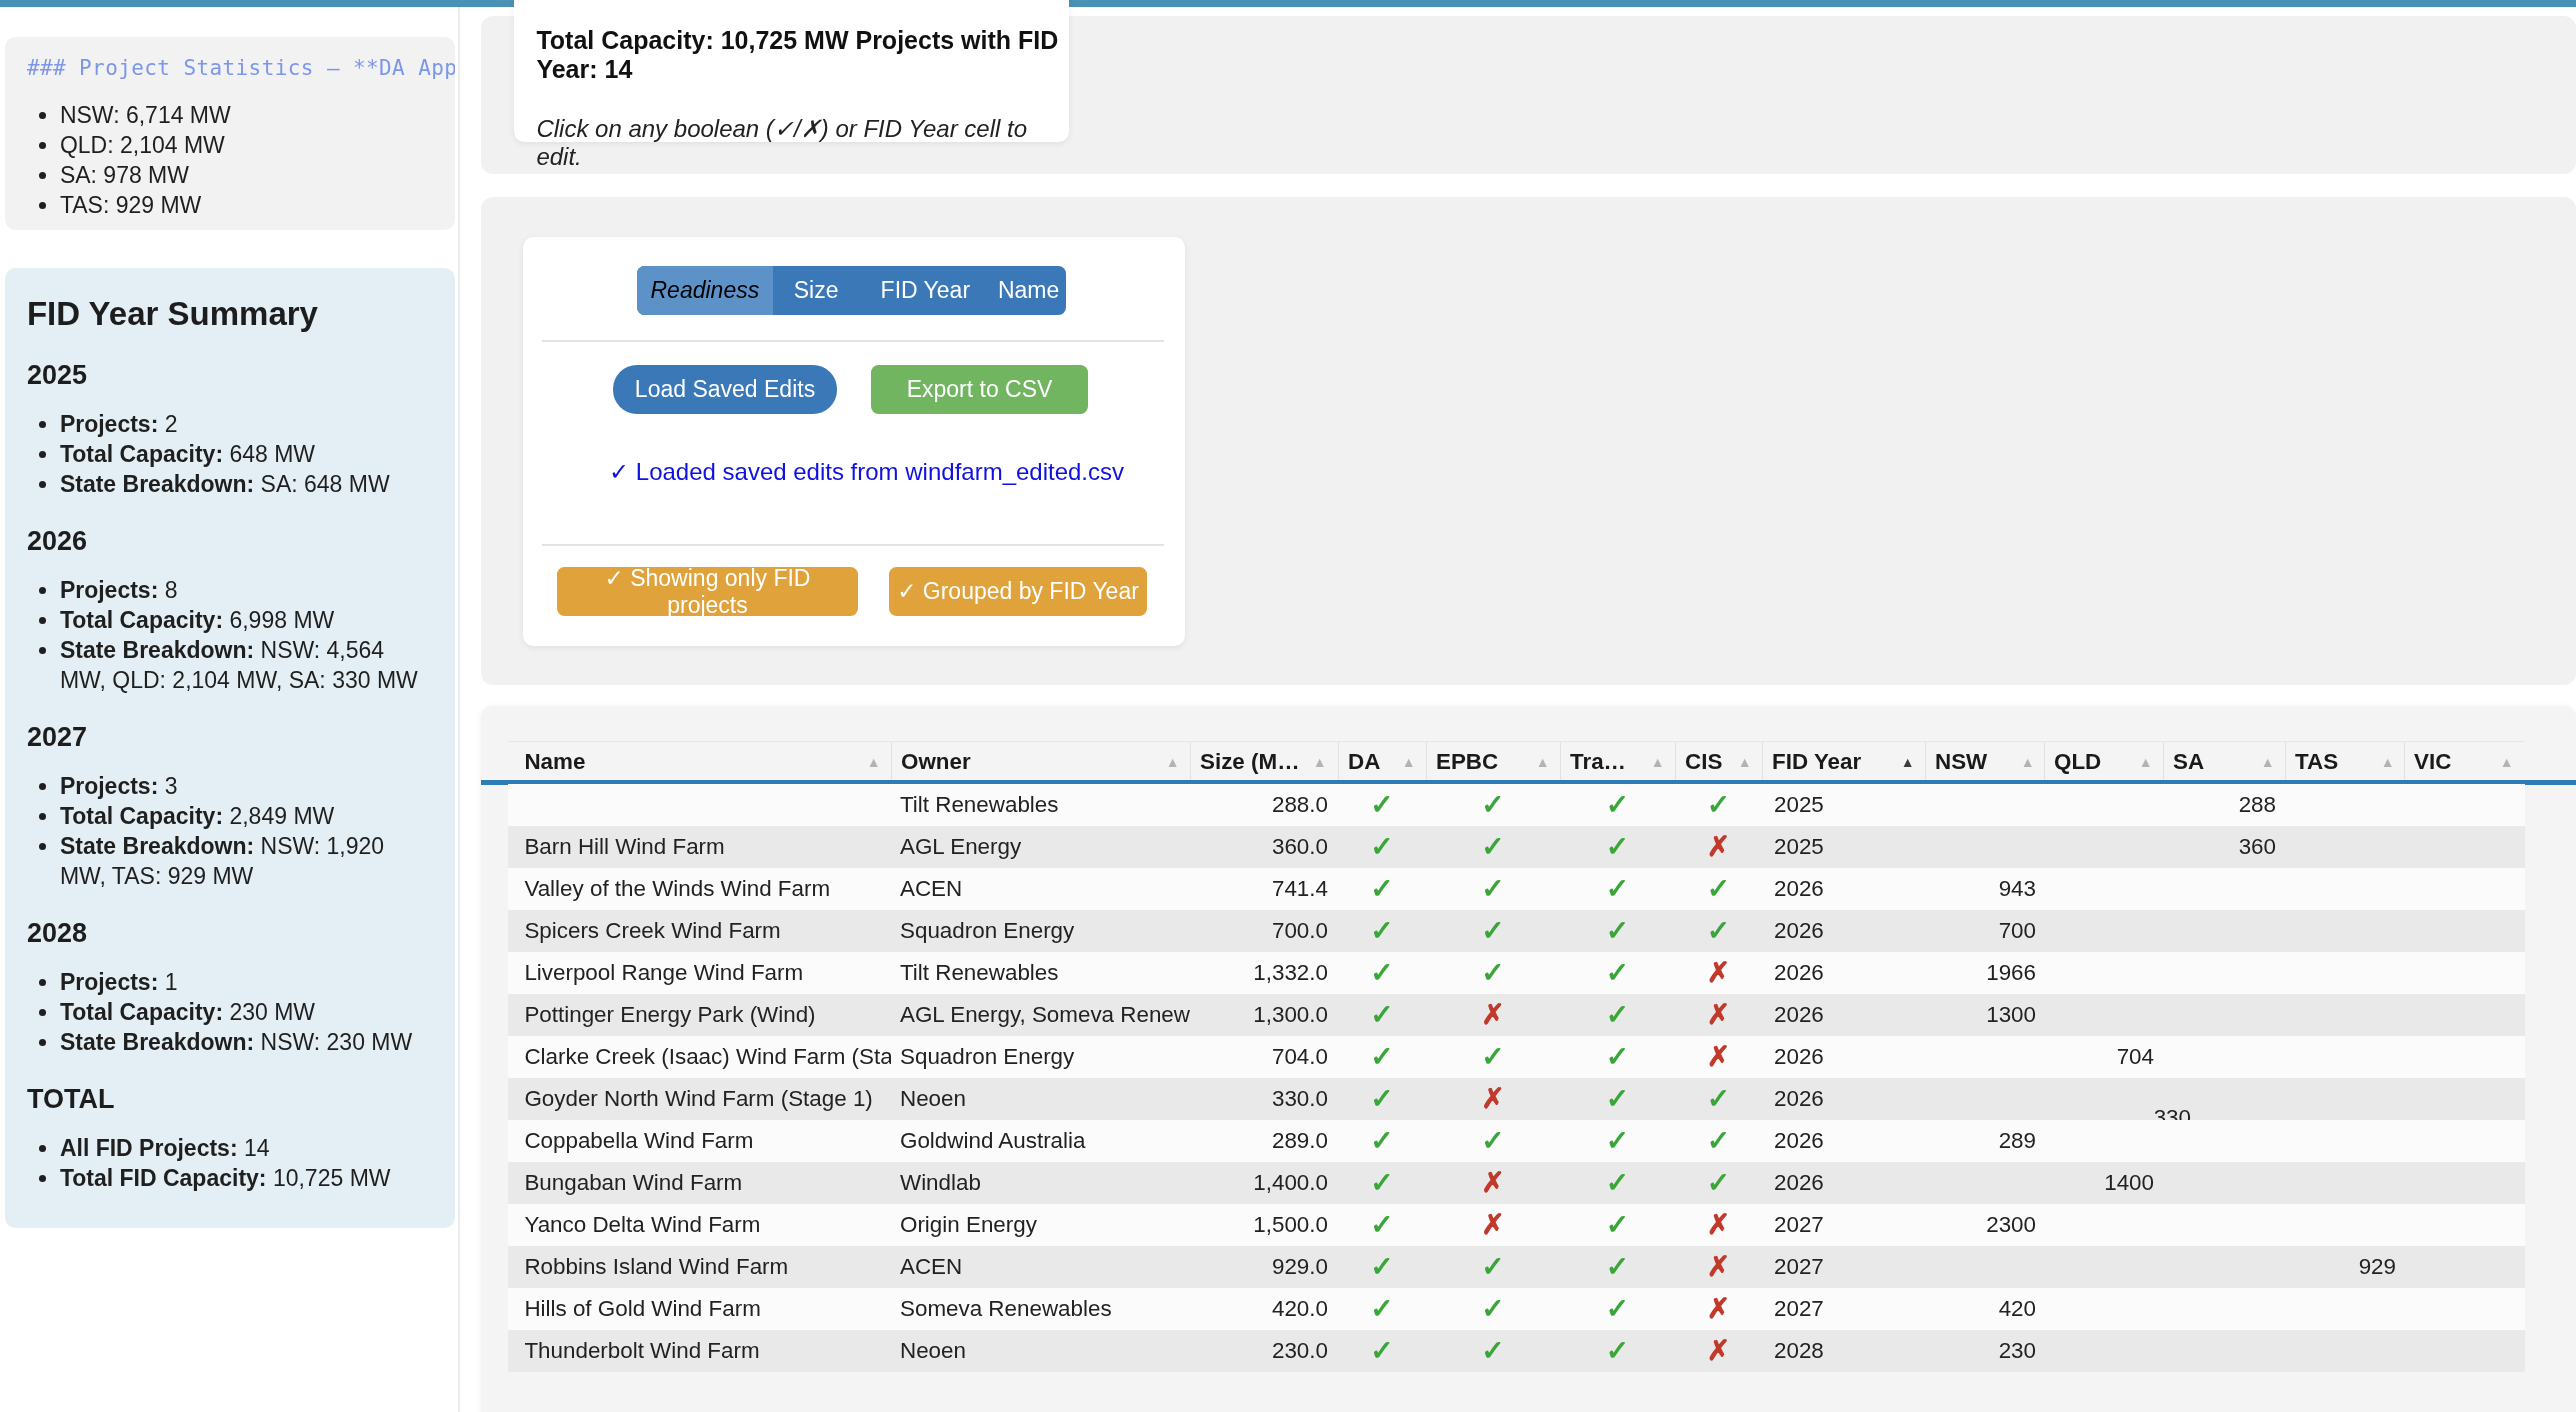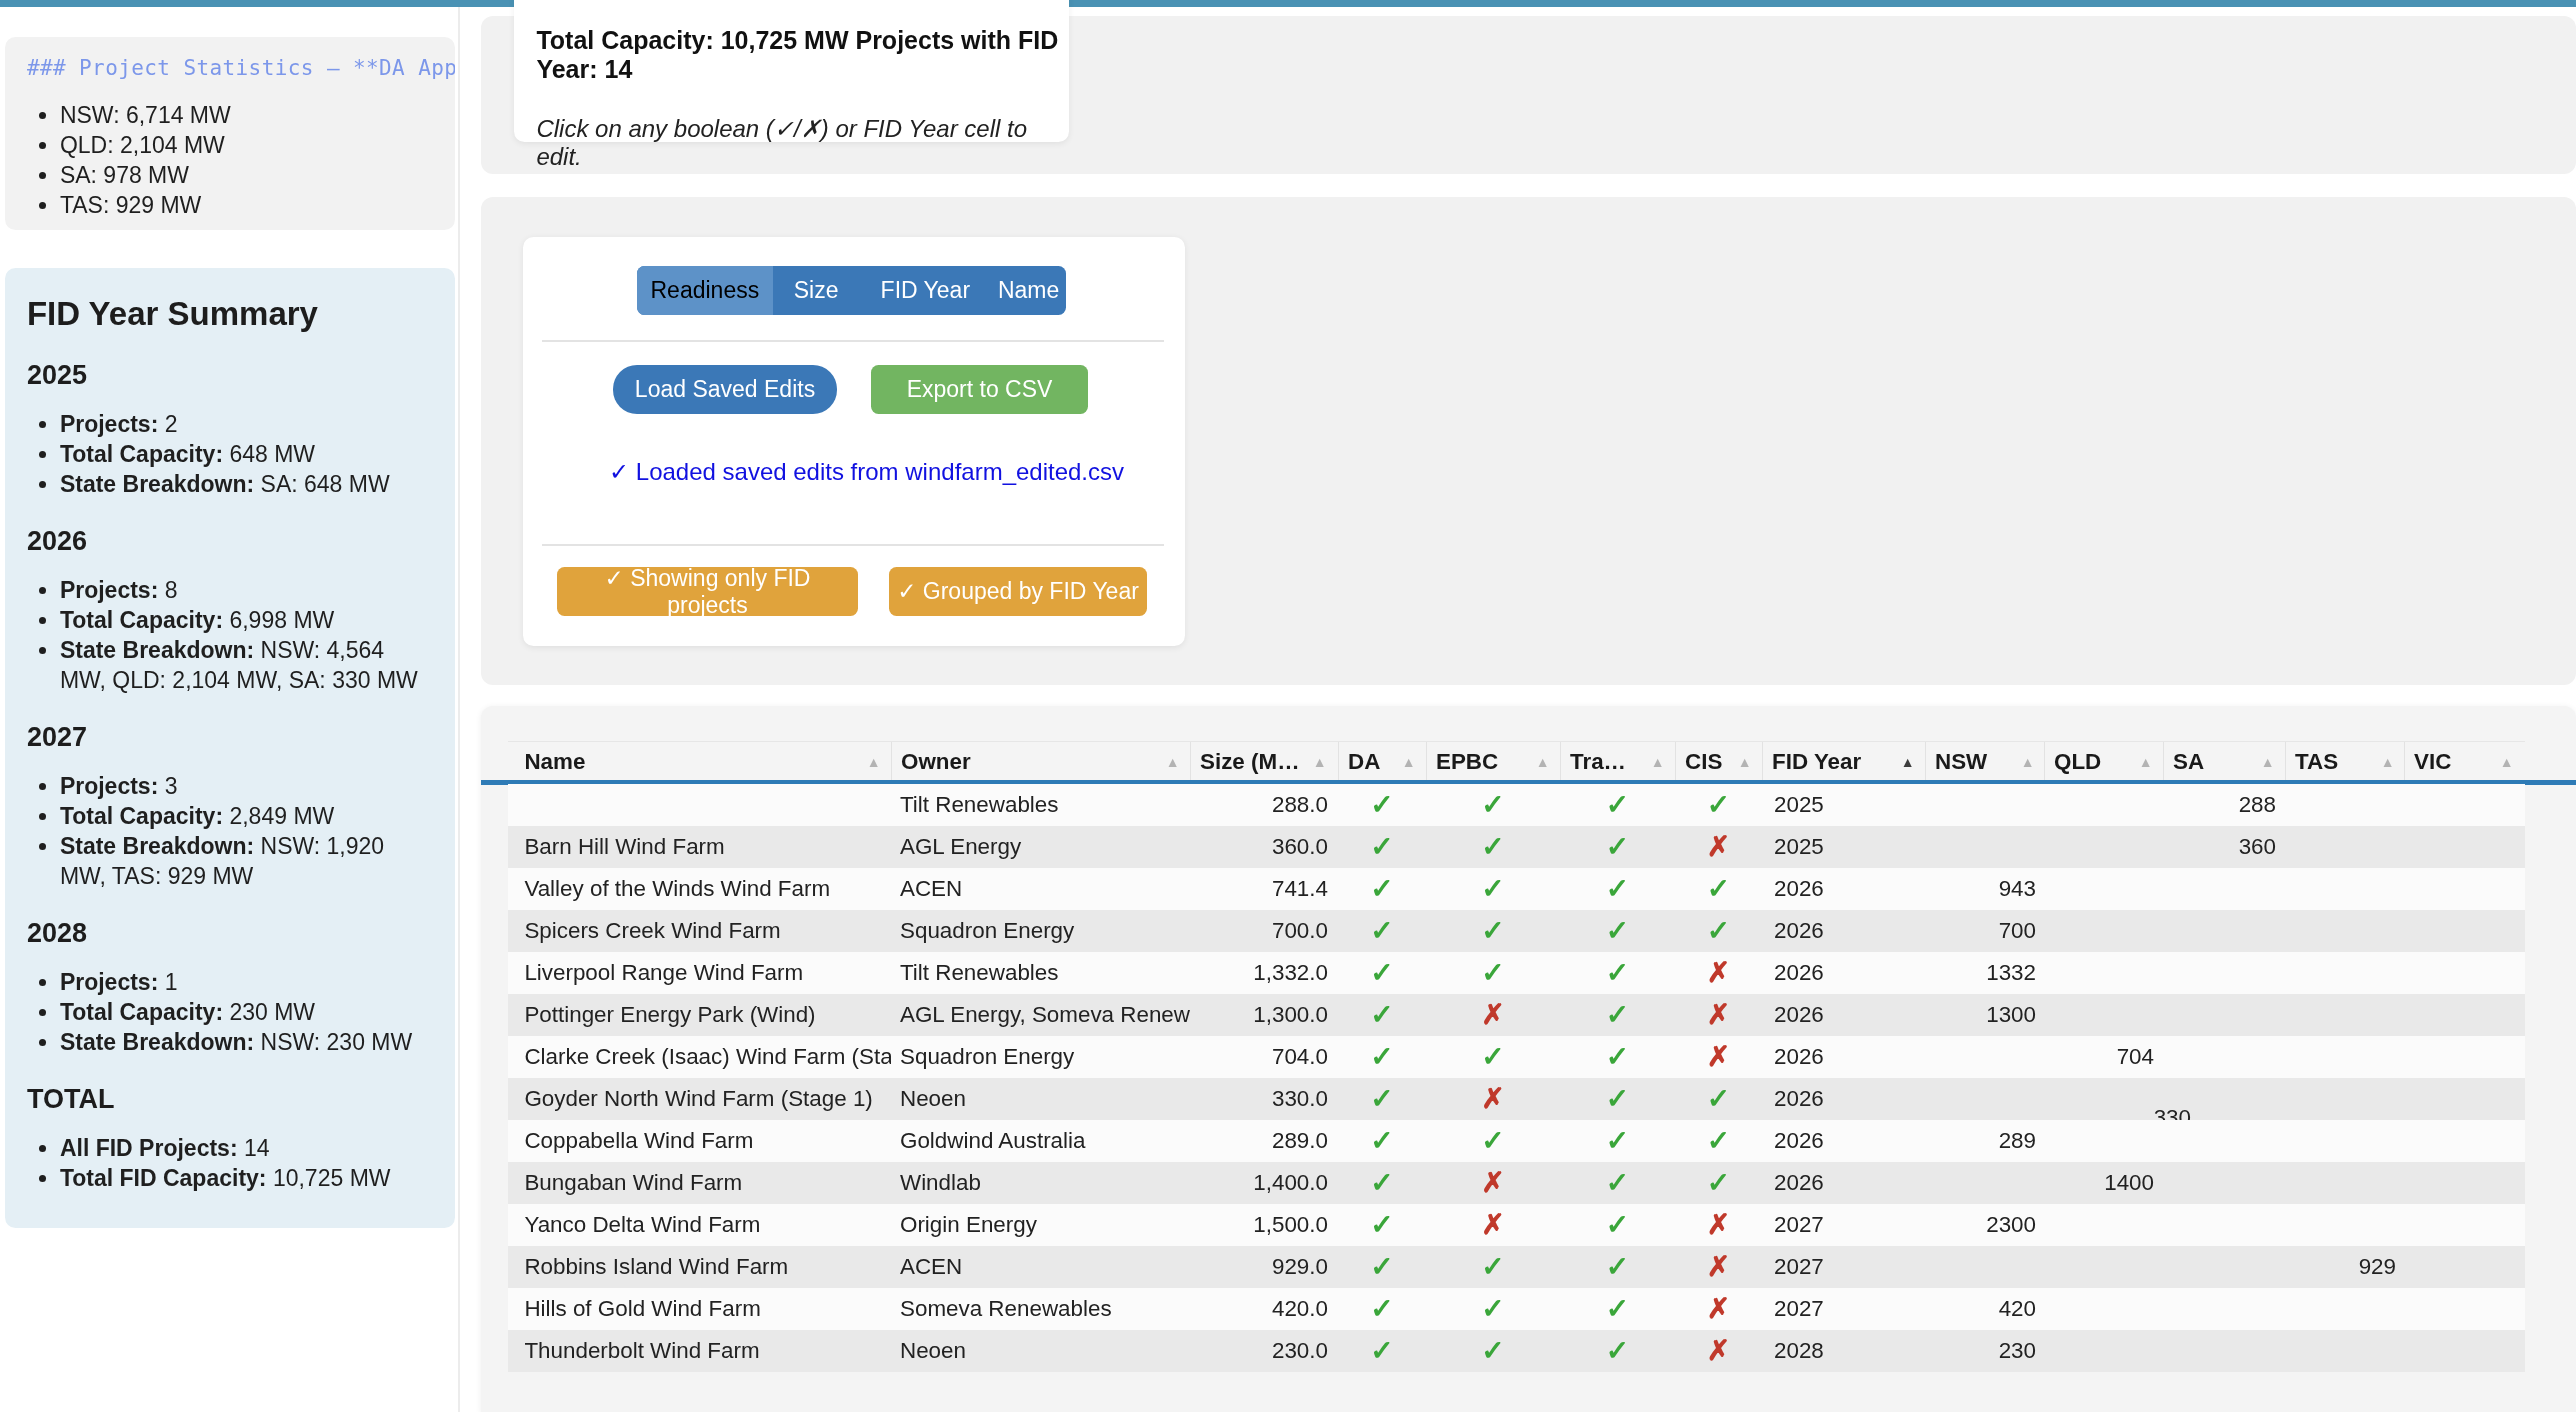--- a/index.html
+++ b/index.html
@@ -53,21 +53,21 @@
     position:absolute;left:523px;top:237px;width:662px;height:409px;border-radius:10.5px;
   }
   .tabbar{
     position:absolute;left:114px;top:29px;width:429px;height:49px;border-radius:7.5px;
     background:#3b78b7;display:flex;overflow:hidden;
   }
   .tab{
     display:flex;align-items:center;justify-content:center;
     font-size:23px;color:#ffffff;cursor:pointer;
   }
-  .tab.active{background:#5d92c8;color:#000000;}
+  .tab.active{background:#5d92c8;color:#000000;font-style:italic;}
   .hr{position:absolute;left:19.4px;width:622px;height:2.2px;background:#e3e3e3;}
   .btn{
     position:absolute;height:49px;border-radius:7.5px;border:none;
     display:flex;align-items:center;justify-content:center;
     font-size:23px;color:#ffffff;font-family:"Liberation Sans",sans-serif;
   }
   #btn-load{left:90px;top:128px;width:224px;background:#3b78b7;border-radius:24px;}
   #btn-export{left:348px;top:128px;width:217px;background:#72b561;}
   .status-line{position:absolute;left:86px;top:221px;font-size:24px;color:#1111e0;}
   #toggle-fid{left:34px;top:330px;width:301px;background:#e0a33c;}
@@ -301,21 +301,21 @@
       </div>
       <div class="t-row">
         <div class="t-cell al first" style="left: 0px; width: 383px;">Liverpool Range Wind Farm</div>
         <div class="t-cell al" style="left: 383px; width: 299px;">Tilt Renewables</div>
         <div class="t-cell ar" style="left: 682px; width: 147px;">1,332.0</div>
         <div class="t-cell ac" style="left: 830px; width: 88px;"><span class="bool-true">✓</span></div>
         <div class="t-cell ac" style="left: 918px; width: 134px;"><span class="bool-true">✓</span></div>
         <div class="t-cell ac" style="left: 1052px; width: 115px;"><span class="bool-true">✓</span></div>
         <div class="t-cell ac" style="left: 1167px; width: 87px;"><span class="bool-false">✗</span></div>
         <div class="t-cell ayear" style="left: 1254px; width: 163px;">2026</div>
-        <div class="t-cell ar" style="left: 1417px; width: 120px;">1332</div>
+        <div class="t-cell ar" style="left: 1417px; width: 120px;">1966</div>
         <div class="t-cell ar" style="left: 1536px; width: 119px;"></div>
         <div class="t-cell ar" style="left: 1655px; width: 122px;"></div>
         <div class="t-cell ar" style="left: 1777px; width: 120px;"></div>
         <div class="t-cell ar" style="left: 1896px; width: 120px;"></div>
       </div>
       <div class="t-row stripe">
         <div class="t-cell al first" style="left: 0px; width: 383px;">Pottinger Energy Park (Wind)</div>
         <div class="t-cell al" style="left: 383px; width: 299px;">AGL Energy, Someva Renewab</div>
         <div class="t-cell ar" style="left: 682px; width: 147px;">1,300.0</div>
         <div class="t-cell ac" style="left: 830px; width: 88px;"><span class="bool-true">✓</span></div>

